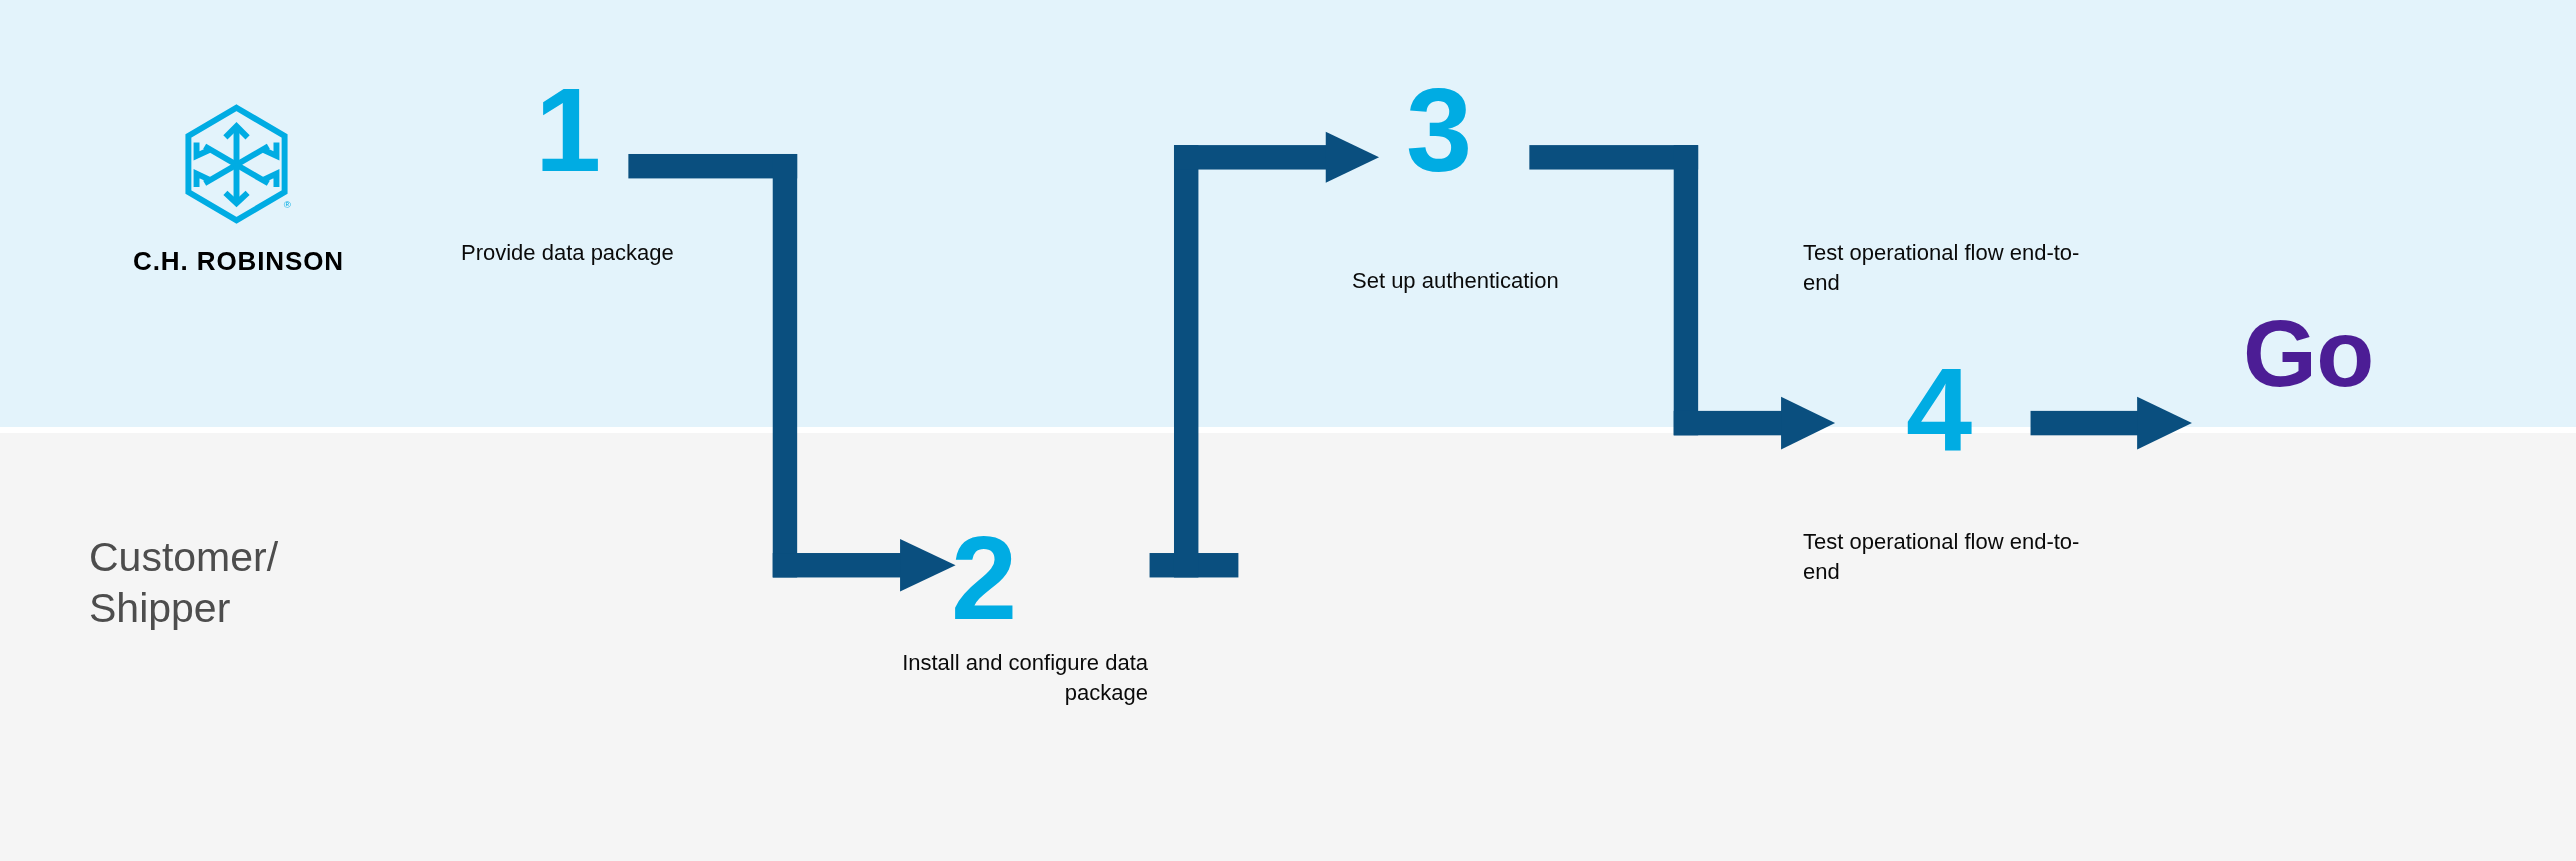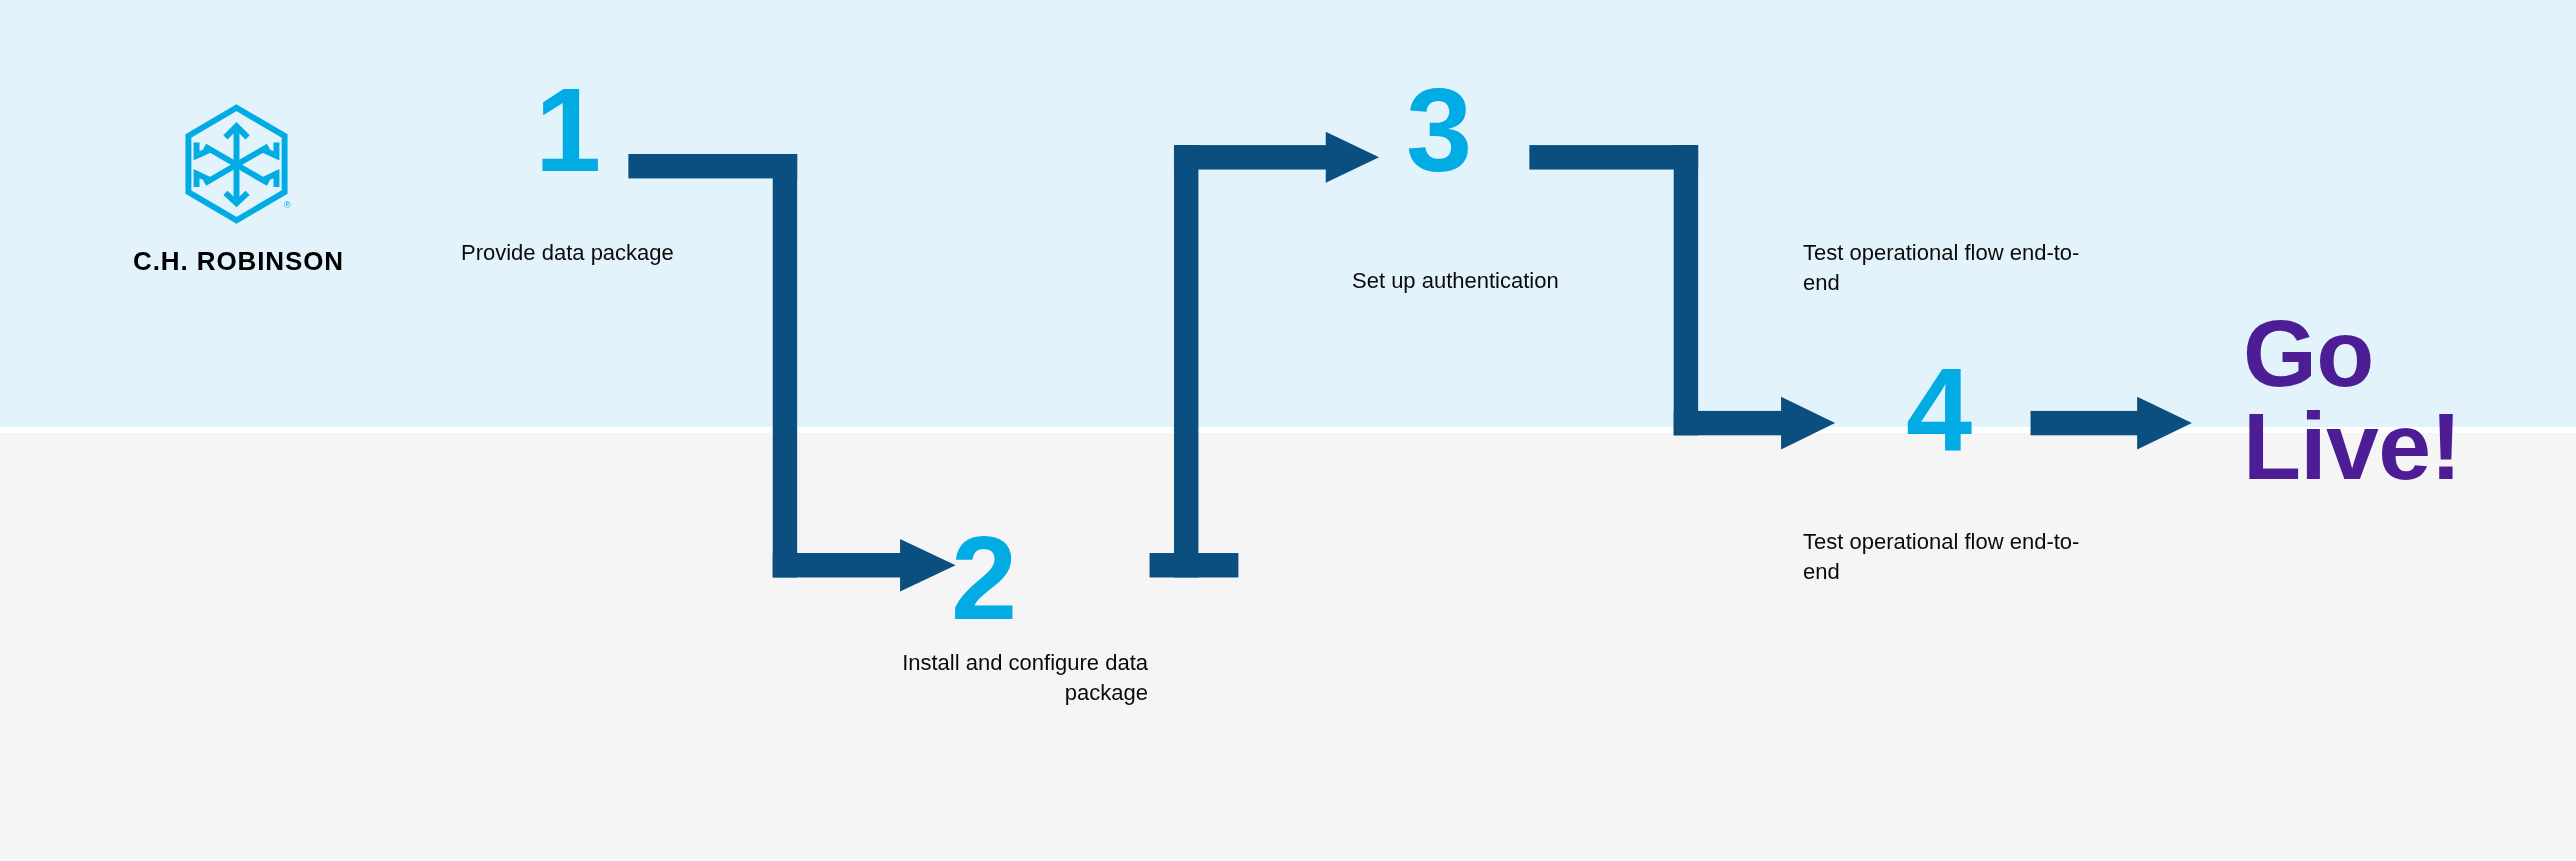--- a/index.html
+++ b/index.html
@@ -102,20 +102,24 @@
         <polyline points="129,52 129,70 112,62"></polyline>
         <polyline points="21,112 21,94 38,102"></polyline>
         <polyline points="129,112 129,94 112,102"></polyline>
         <polyline points="60,120 75,134 90,120"></polyline>
       </g>
       <text x="139" y="140" font-size="13" fill="#00ace3" font-family="Liberation Sans, sans-serif">®</text>
     </svg>
     <div class="brand-word">C.H. ROBINSON</div>
   </div>
 
+  <div class="lane-label">
+    <div>Customer/</div>
+    <div>Shipper</div>
+  </div>
 
   <svg class="connectors" viewBox="0 0 3478 1163">
     <g fill="#0a4f7f">
 
       <g>
         <rect x="848" y="208" width="228" height="33"></rect>
         <rect x="1043" y="208" width="33" height="572"></rect>
         <rect x="1043" y="747" width="187" height="33"></rect>
         <polygon points="1215,728 1290,763.5 1215,799"></polygon>
       </g>
@@ -148,17 +152,16 @@
   <div class="stepnum" id="num4">4</div>
 
   <div class="caption" id="cap1">Provide data package</div>
   <div class="caption" id="cap2">Install and configure data package</div>
   <div class="caption" id="cap3">Set up authentication</div>
   <div class="caption" id="cap4">Test operational flow end-to-end</div>
   <div class="caption" id="cap5">Test operational flow end-to-end</div>
 
   <div class="golive">
     <div>Go</div>
-    <div>Live!</div>
   </div>
 
 </div>
 
 
 </body></html>

